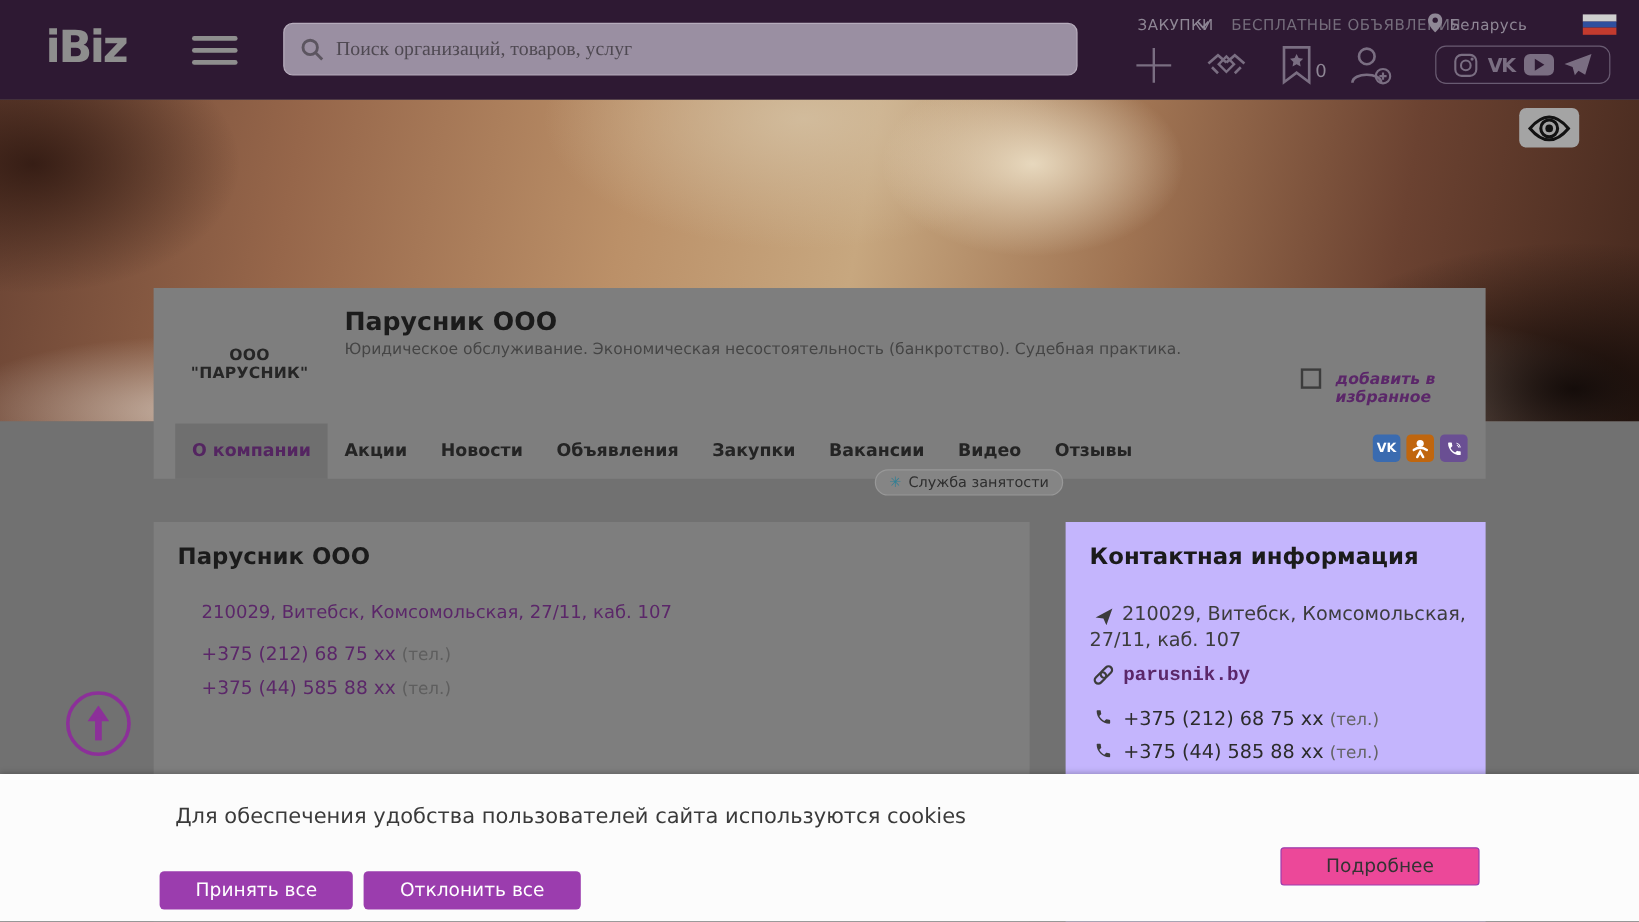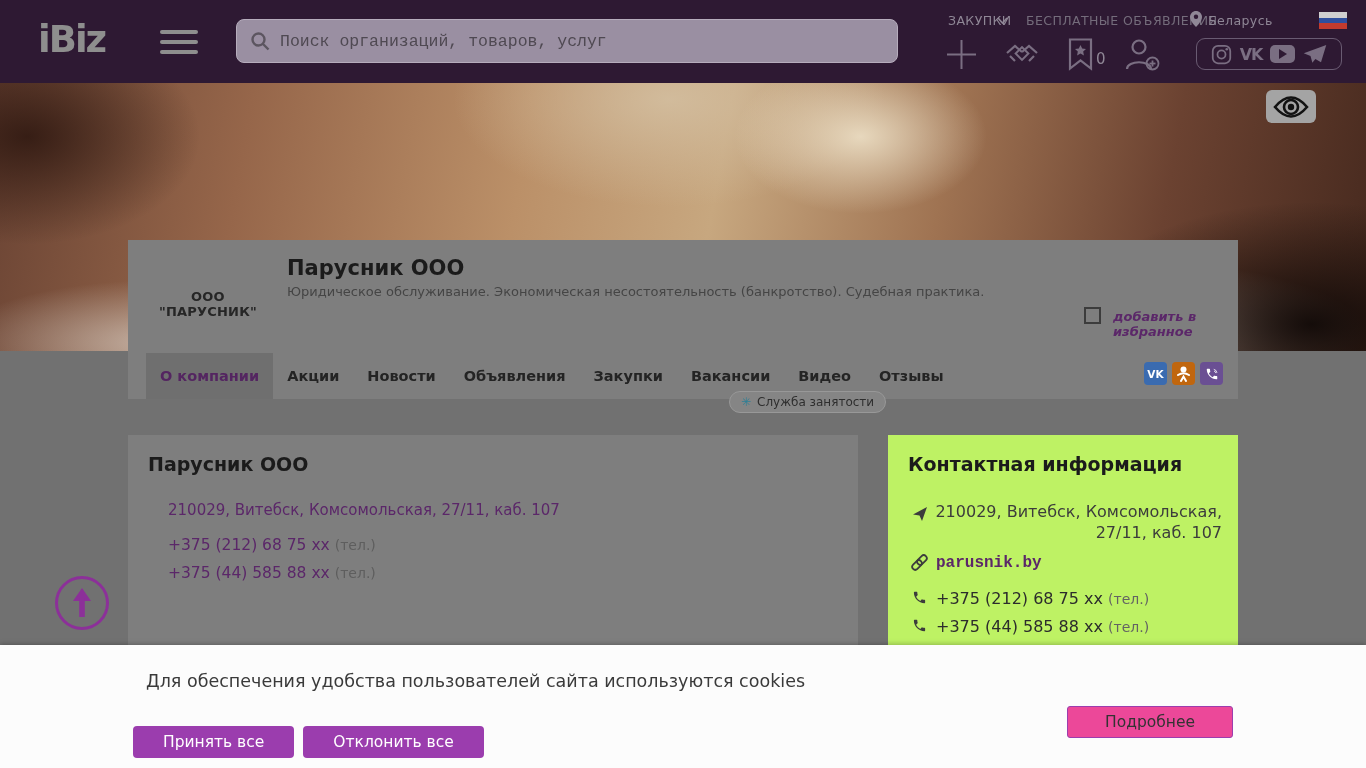--- a/index.html
+++ b/index.html
@@ -12,21 +12,21 @@
   
   .header { position:absolute; left:0; top:0; width:1366px; height:83px; background:#2e1933; z-index:5; }
   .logo { position:absolute; left:38px; top:18px; font-size:37px; font-weight:800; letter-spacing:-2px; color:#8e8e8e; }
   .burger { position:absolute; left:160px; top:30px; width:38px; cursor:pointer; }
   .burger div { height:4px; background:#8e8e8e; border-radius:2px; margin-bottom:6px; }
   .searchbox { position:absolute; left:236px; top:19px; width:662px; height:44px;
     background:#9a8fa2; border:1px solid #b6acbc; border-radius:8px;
     display:flex; align-items:center; padding:0 13px; }
   .searchbox svg { flex:0 0 auto; }
   .searchbox input { flex:1; margin-left:10px; background:transparent; border:none; outline:none;
-    font-size:16.5px; color:#0f172a; font-family:Liberation Mono, monospace; }
+    font-size:16.5px; color:#0f172a; font-family:Liberation Serif, serif; }
   .searchbox input::placeholder { color:#4f4952; opacity:1; }
   .topnav-item { position:absolute; top:13px; font-size:12.5px; letter-spacing:.4px; color:#8f8796; cursor:pointer; white-space:nowrap; }
   .topnav-muted { color:#746c7b; }
   .flag { position:absolute; left:1319px; top:12px; width:28px; height:17px; cursor:pointer; }
   .flag div { height:33.3%; }
   .hicon { position:absolute; color:#7a6e82; cursor:pointer; }
   .count { position:absolute; left:1096px; top:50px; font-size:15px; color:#8f8796; }
   .socialbox { position:absolute; left:1196px; top:38px; width:146px; height:32px;
     border:1px solid rgba(155,145,165,.55); border-radius:9px;
     display:flex; align-items:center; justify-content:space-around; padding:0 10px; color:#7a6e82; }
@@ -71,21 +71,21 @@
     padding:0 11px; font-size:12px; color:#2e2e2e; white-space:nowrap; z-index:7; }
   .pill .ast { color:#2f7f95; font-size:12px; }
   
   .about-card { position:absolute; left:128px; top:435px; width:730px; height:333px; background:#7e7e7e; }
   .card-h2 { position:absolute; left:20px; top:18px; font-size:19px; font-weight:700; color:#1b1b1b; }
   .about-addr { position:absolute; left:40px; top:66px; font-size:15px; color:#5b2769; cursor:pointer; }
   .ph-row { position:absolute; left:40px; font-size:15.5px; }
   .ph-num { color:#5b2769; font-weight:500; cursor:pointer; }
   .ph-note { color:#5e5e5e; font-size:14px; }
   .unp { position:absolute; left:40px; top:163px; font-size:18px; color:#282828;margin-top:44px; }
-  .contact-card { position:absolute; left:888px; top:435px; width:350px; height:333px; background:#bef264;text-align:right; }
+  .contact-card { position:absolute; left:888px; top:435px; width:350px; height:333px; background:#c4b5fd; }
   .c-addr { position:absolute; left:20px; top:66px; width:314px; font-size:16px; line-height:21px;
     color:#3c3c3c; text-indent:27px; }
   .c-ico { position:absolute; color:#3c3c3c; }
   .c-web { position:absolute; left:48px; top:119px; font-size:16px; font-weight:700; color:#5b2769; cursor:pointer;font-family:Liberation Mono, monospace; }
   .c-ph { position:absolute; left:48px; font-size:16px; }
   .c-ph .n { color:#2c2c2c; font-weight:500; }
   .c-ph .t { color:#636363; font-size:14px; }
   
   .scroll-top { position:absolute; left:55px; top:576px; width:54px; height:54px; border:3px solid #8c3099;
     border-radius:50%; display:flex; align-items:center; justify-content:center; cursor:pointer; background:transparent; }

